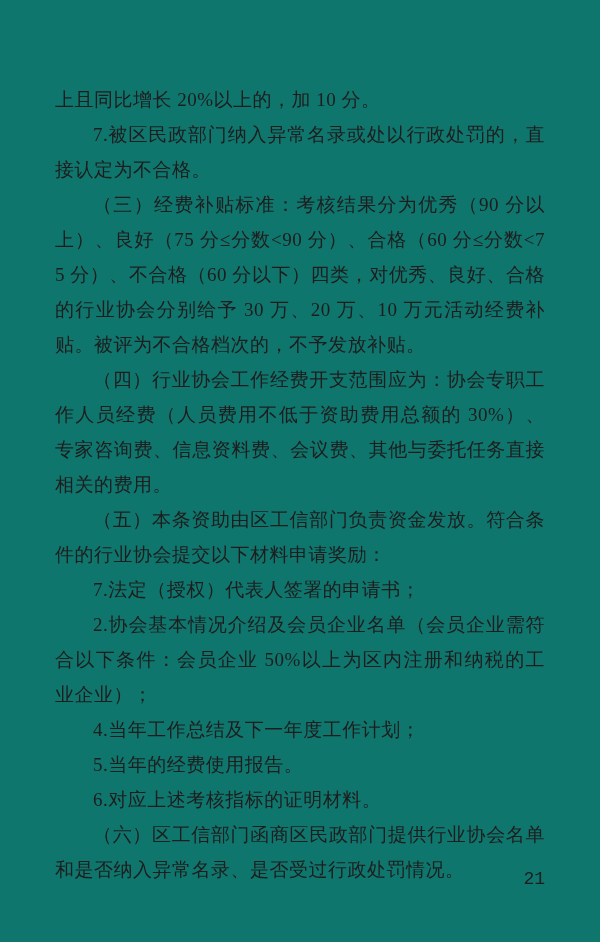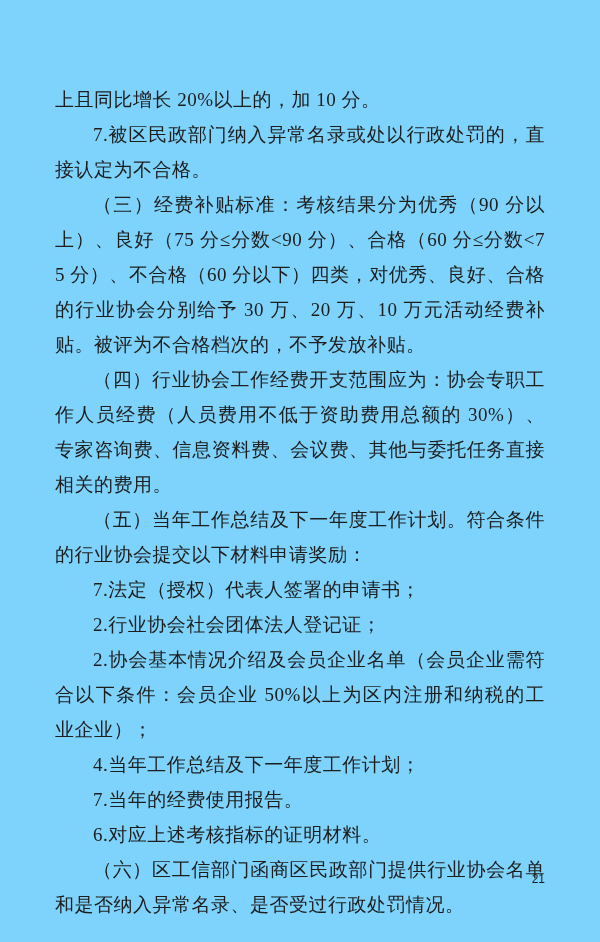--- a/index.html
+++ b/index.html
@@ -13,21 +13,21 @@
     position: relative;
     overflow: hidden;
     font-family: "Liberation Serif", "DejaVu Serif", serif;
   }
   .page {
     position: absolute;
     top: 0;
     left: 0;
     width: 600px;
     height: 942px;
-    background: #7dd3fc;
+    background: #0f766e;
     box-sizing: border-box;
     padding: 82px 55px 0 55px;
     color: #1c1c1c;
   }
   .body-text p {
     margin: 0;
     font-size: 19px;
     line-height: 35px;
     text-align: justify;
     text-align-last: left;
@@ -37,52 +37,51 @@
     word-break: break-all;
     color: #1d1d1d;
   }
   .body-text p.no-indent {
     text-indent: 0;
   }
   .page-number {
     position: absolute;
     top: 868px;
     right: 55px;
-    font-size: 12px;
+    font-size: 18px;
     line-height: 22px;
     color: #1d1d1d;
     text-align: center;
-    font-family: Liberation Sans, sans-serif;
+    font-family: Liberation Mono, monospace;
   }
 </style>
 </head>
 <body>
 
 <main class="page">
   <section class="body-text">
 
       <p class="no-indent">上且同比增长 20%以上的，加 10 分。</p>
 
       <p>7.被区民政部门纳入异常名录或处以行政处罚的，直接认定为不合格。</p>
 
       <p>（三）经费补贴标准：考核结果分为优秀（90 分以上）、良好（75 分≤分数&lt;90 分）、合格（60 分≤分数&lt;75 分）、不合格（60 分以下）四类，对优秀、良好、合格的行业协会分别给予 30 万、20 万、10 万元活动经费补贴。被评为不合格档次的，不予发放补贴。</p>
 
       <p>（四）行业协会工作经费开支范围应为：协会专职工作人员经费（人员费用不低于资助费用总额的 30%）、专家咨询费、信息资料费、会议费、其他与委托任务直接相关的费用。</p>
 
-      <p>（五）当年工作总结及下一年度工作计划。符合条件的行业协会提交以下材料申请奖励：</p>
+      <p>（五）本条资助由区工信部门负责资金发放。符合条件的行业协会提交以下材料申请奖励：</p>
 
       <p>7.法定（授权）代表人签署的申请书；</p>
 
-      <p>2.行业协会社会团体法人登记证；</p>
 
       <p>2.协会基本情况介绍及会员企业名单（会员企业需符合以下条件：会员企业 50%以上为区内注册和纳税的工业企业）；</p>
 
       <p>4.当年工作总结及下一年度工作计划；</p>
 
-      <p>7.当年的经费使用报告。</p>
+      <p>5.当年的经费使用报告。</p>
 
       <p>6.对应上述考核指标的证明材料。</p>
 
       <p>（六）区工信部门函商区民政部门提供行业协会名单和是否纳入异常名录、是否受过行政处罚情况。</p>
     </section>
 
   <div class="page-number">21</div>
 </main>
 
 </body></html>

